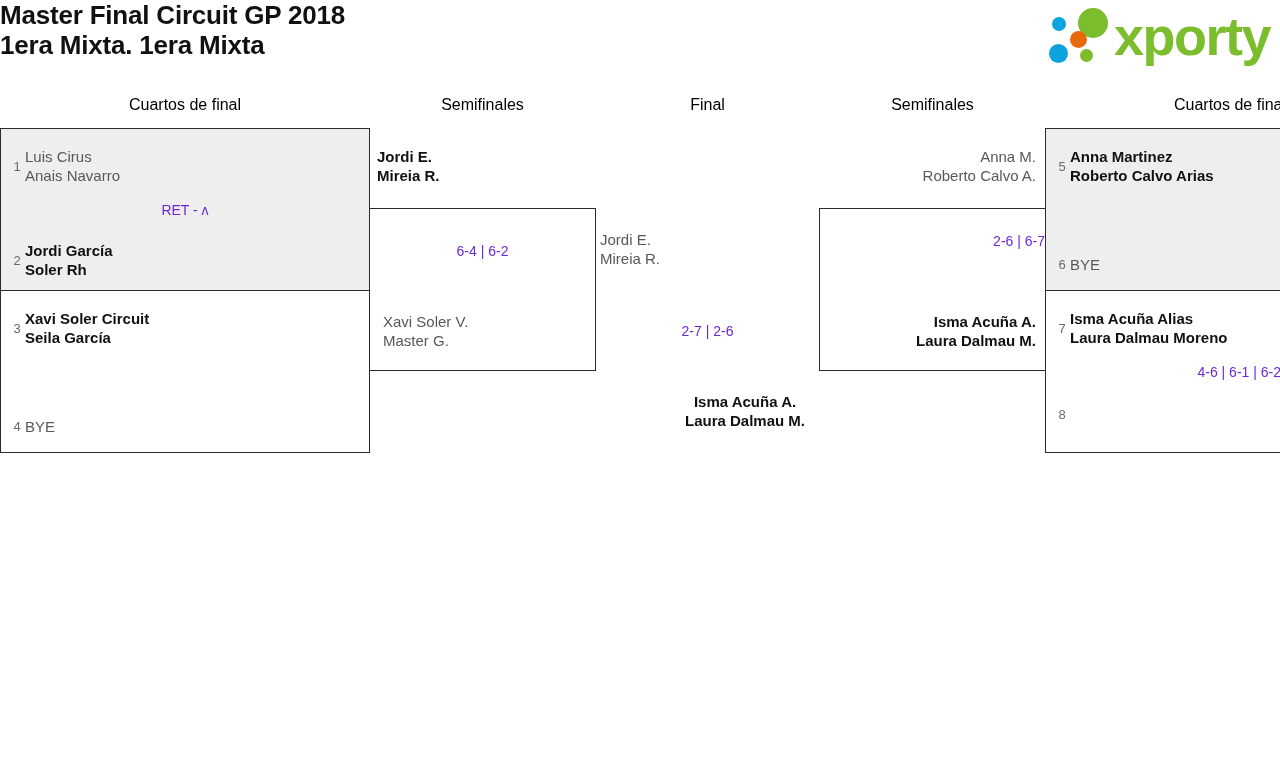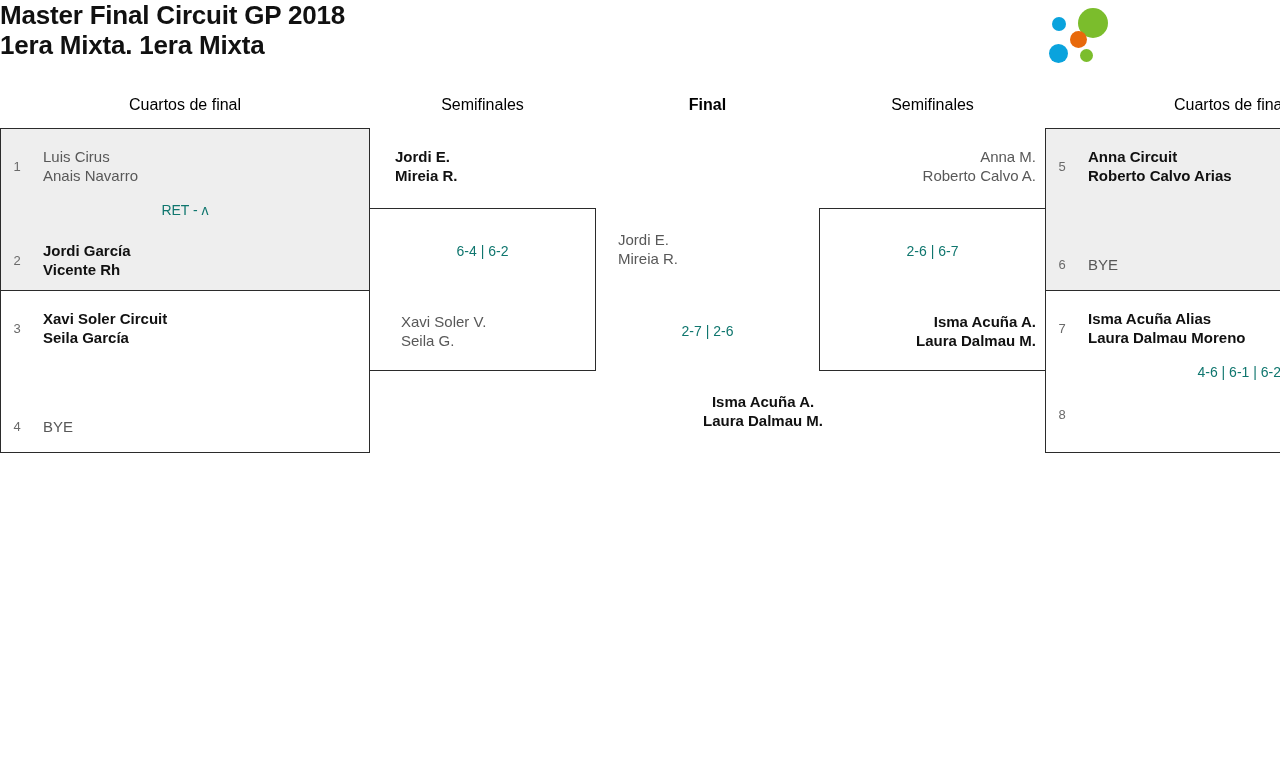--- a/index.html
+++ b/index.html
@@ -67,21 +67,21 @@
   .round-heading {
     position: absolute;
     top: 96px;
     font-size: 16px;
     color: #000000;
     text-align: center;
     white-space: nowrap;
   }
   #round-qf-left { left: 0px;    width: 370px; }
   #round-sf-left { left: 370px;  width: 225px; }
-  #round-final   { left: 595px;  width: 225px; font-weight: bold; }
+  #round-final   { left: 595px;  width: 225px; }
   #round-sf-right{ left: 820px;  width: 225px; }
   #round-qf-right{ left: 1045px; width: 370px; text-align: center; }
 
   
   .match-box {
     position: absolute;
     border: 1px solid #2b2b2b;
   }
   .match-box.shaded { background: #eeeeee; }
   .match-box.plain  { background: #ffffff; }
@@ -103,31 +103,31 @@
     text-align: center;
     flex: none;
   }
   .names {
     display: flex;
     flex-direction: column;
     line-height: 19px;
     font-size: 15px;
     margin-left: 20px;
   }
-  .competitor.left-side  .names { text-align: left;  margin-left: 18px; }
+  .competitor.left-side  .names { text-align: left;  margin-left: 0; }
   .competitor.right-side .names { text-align: right; margin-right: 2px; }
 
   .names.winner { color: #111111; font-weight: bold; }
   .names.loser  { color: #585858; font-weight: normal; }
   .names.bye    { color: #585858; font-weight: normal; }
 
   .score {
     position: absolute;
     font-size: 14px;
-    color: #0f766e;
+    color: #6d28d9;
     white-space: nowrap;
   }
   .score.center { left: 0; width: 100%; text-align: center; }
   .score.right  { right: 10px; text-align: right; }
 </style>
 </head>
 <body>
 
 <div id="bracket-page">
 
@@ -138,20 +138,21 @@
     </div>
 
     <div class="brand-logo">
       <div class="logo-dots">
         <span class="dot dot-blue-top"></span>
         <span class="dot dot-green-big"></span>
         <span class="dot dot-orange"></span>
         <span class="dot dot-blue-bot"></span>
         <span class="dot dot-green-sm"></span>
       </div>
+      <div class="logo-wordmark">xporty</div>
     </div>
   </div>
 
   <div class="round-heading" id="round-qf-left">Cuartos de final</div>
   <div class="round-heading" id="round-sf-left">Semifinales</div>
   <div class="round-heading" id="round-final">Final</div>
   <div class="round-heading" id="round-sf-right">Semifinales</div>
   <div class="round-heading" id="round-qf-right">Cuartos de final</div>
 
   <div class="match-box shaded" style="left:0px; top:128px; width:370px; height:163px;">
@@ -160,21 +161,21 @@
       <span class="names loser">
         <span>Luis Cirus</span>
         <span>Anais Navarro</span>
       </span>
     </div>
     <div class="score center" style="top:73px;">RET - ʌ</div>
     <div class="competitor left-side" style="top:112px;">
       <span class="seed">2</span>
       <span class="names winner">
         <span>Jordi García</span>
-        <span>Vicente Rh</span>
+        <span>Soler Rh</span>
       </span>
     </div>
   </div>
 
   <div class="match-box plain" style="left:0px; top:290px; width:370px; height:163px;">
     <div class="competitor left-side" style="top:18px;">
       <span class="seed">3</span>
       <span class="names winner">
         <span>Xavi Soler Circuit</span>
         <span>Seila García</span>
@@ -193,21 +194,21 @@
     <div class="competitor left-side" style="top:-62px; left:7px;">
       <span class="names winner">
         <span>Jordi E.</span>
         <span>Mireia R.</span>
       </span>
     </div>
     <div class="score center" style="top:34px;">6-4 | 6-2</div>
     <div class="competitor left-side" style="top:103px; left:13px;">
       <span class="names loser">
         <span>Xavi Soler V.</span>
-        <span>Seila G.</span>
+        <span>Master G.</span>
       </span>
     </div>
   </div>
 
   <div class="match-box borderless" style="left:595px; top:230px; width:310px; height:200px;">
     <div class="competitor left-side" style="top:0px; left:5px;">
       <span class="names loser">
         <span>Jordi E.</span>
         <span>Mireia R.</span>
       </span>
@@ -221,34 +222,34 @@
     </div>
   </div>
 
   <div class="match-box plain" style="left:819px; top:208px; width:227px; height:163px;">
     <div class="competitor right-side" style="top:-62px; right:7px;">
       <span class="names loser">
         <span>Anna M.</span>
         <span>Roberto Calvo A.</span>
       </span>
     </div>
-    <div class="score center" style="top:34px;">2-6 | 6-7</div>
+    <div class="score center" style="top:24px;text-align:right;">2-6 | 6-7</div>
     <div class="competitor right-side" style="top:103px; right:7px;">
       <span class="names winner">
         <span>Isma Acuña A.</span>
         <span>Laura Dalmau M.</span>
       </span>
     </div>
   </div>
 
   <div class="match-box shaded" style="left:1045px; top:128px; width:370px; height:163px;">
     <div class="competitor left-side" style="top:18px;">
       <span class="seed">5</span>
       <span class="names winner">
-        <span>Anna Circuit</span>
+        <span>Anna Martinez</span>
         <span>Roberto Calvo Arias</span>
       </span>
     </div>
     <div class="score right" style="top:73px;"></div>
     <div class="competitor left-side" style="top:126px;">
       <span class="seed">6</span>
       <span class="names bye">
         <span>BYE</span>
       </span>
     </div>

